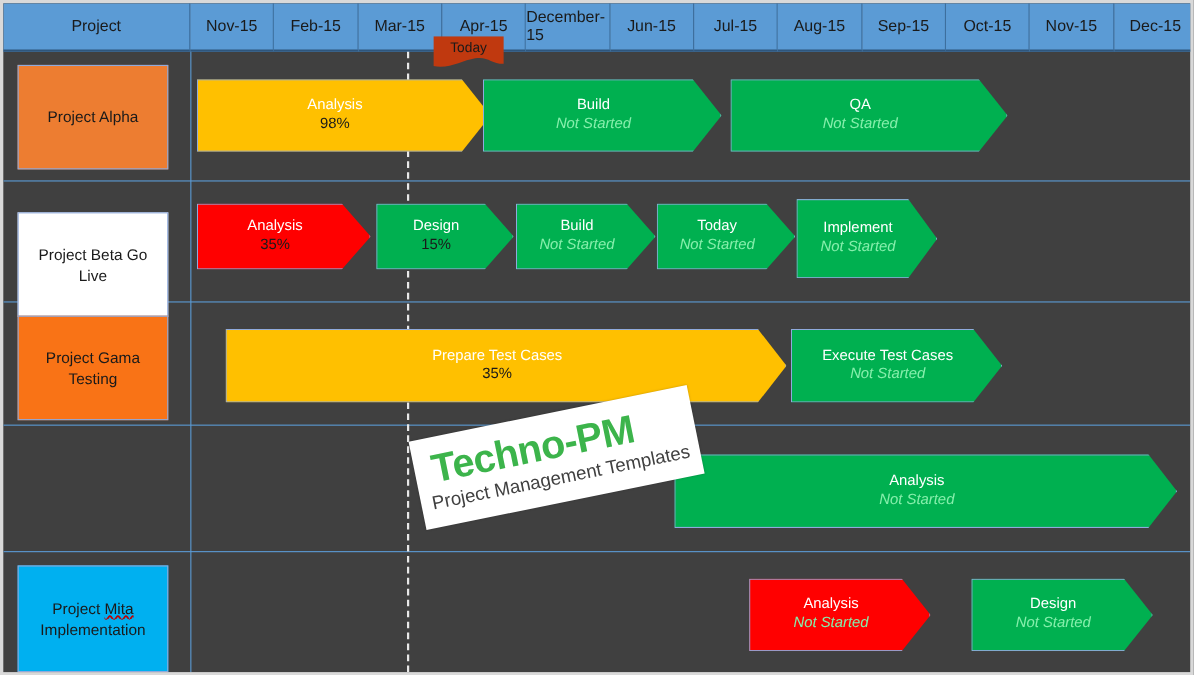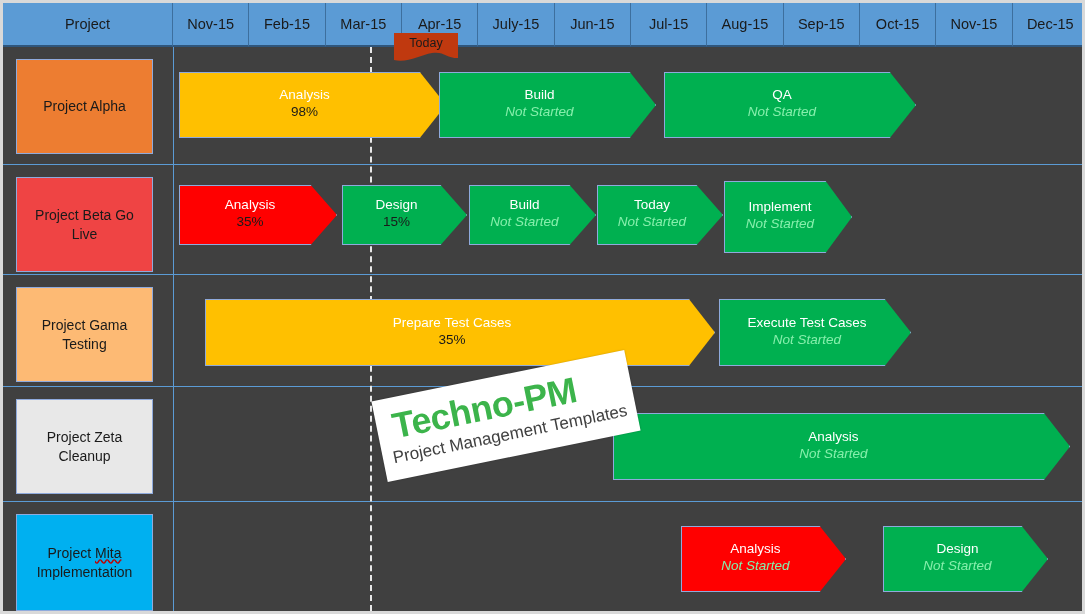--- a/index.html
+++ b/index.html
@@ -190,21 +190,21 @@
 
 <div id="gantt-root">
 
   <div class="header-row">
     <div class="header-cell project-col">Project</div>
     <div id="month-cells" style="display:flex;flex:1 1 0;">
         <div class="header-cell month-col">Nov-15</div>
         <div class="header-cell month-col">Feb-15</div>
         <div class="header-cell month-col">Mar-15</div>
         <div class="header-cell month-col">Apr-15</div>
-        <div class="header-cell month-col">July-15</div>
+        <div class="header-cell month-col">December-15</div>
         <div class="header-cell month-col">Jun-15</div>
         <div class="header-cell month-col">Jul-15</div>
         <div class="header-cell month-col">Aug-15</div>
         <div class="header-cell month-col">Sep-15</div>
         <div class="header-cell month-col">Oct-15</div>
         <div class="header-cell month-col">Nov-15</div>
         <div class="header-cell month-col">Dec-15</div>
       </div>
   </div>
 
@@ -233,21 +233,21 @@
           </div>
           <div class="bar" style="left: 661px; width: 250px; top: 25px; height: 64px;">
             <div class="bar-shape" style="background: rgb(0, 176, 80); border: 1px solid rgb(143, 170, 220); clip-path: polygon(0% 0%, 89.6% 0%, 100% 50%, 89.6% 100%, 0% 100%);"></div>
             <div class="bar-inner">
               <div class="bar-title">QA</div>
               <div class="bar-sub">Not Started</div>
             </div>
           </div>
         </div>
         <div class="row" style="top: 118px; height: 110px;">
-          <div class="proj-box" style="top: 12px; height: 95px; width: 137px; background: #ef4444;">
+          <div class="proj-box" style="top: 28px; height: 95px; width: 137px; background: #ffffff;">
             <div>
               <div>Project Beta Go</div>
               <div>Live</div>
             </div>
           </div>
           <div class="bar" style="left: 176px; width: 156px; top: 20px; height: 58px;">
             <div class="bar-shape" style="background: rgb(255, 0, 0); border: 1px solid rgb(143, 170, 220); clip-path: polygon(0% 0%, 83.33% 0%, 100% 50%, 83.33% 100%, 0% 100%);"></div>
             <div class="bar-inner">
               <div class="bar-title">Analysis</div>
               <div class="bar-pct">35%</div>
@@ -276,21 +276,21 @@
           </div>
           <div class="bar" style="left: 721px; width: 126px; top: 16px; height: 70px;">
             <div class="bar-shape" style="background: rgb(0, 176, 80); border: 1px solid rgb(143, 170, 220); clip-path: polygon(0% 0%, 79.37% 0%, 100% 50%, 79.37% 100%, 0% 100%);"></div>
             <div class="bar-inner">
               <div class="bar-title">Implement</div>
               <div class="bar-sub">Not Started</div>
             </div>
           </div>
         </div>
         <div class="row" style="top: 228px; height: 112px;">
-          <div class="proj-box" style="top: 12px; height: 95px; width: 137px; background: #fdba74;">
+          <div class="proj-box" style="top: 12px; height: 95px; width: 137px; background: #f97316;">
             <div>
               <div>Project Gama</div>
               <div>Testing</div>
             </div>
           </div>
           <div class="bar" style="left: 202px; width: 508px; top: 24px; height: 65px; justify-content: center;">
             <div class="bar-shape" style="background: rgb(255, 192, 0); border: 1px solid rgb(143, 170, 220); clip-path: polygon(0% 0%, 94.88% 0%, 100% 50%, 94.88% 100%, 0% 100%);"></div>
             <div class="bar-inner">
               <div class="bar-title">Prepare Test Cases</div>
               <div class="bar-pct">35%</div>
@@ -298,26 +298,20 @@
           </div>
           <div class="bar" style="left: 716px; width: 190px; top: 24px; height: 65px;">
             <div class="bar-shape" style="background: rgb(0, 176, 80); border: 1px solid rgb(143, 170, 220); clip-path: polygon(0% 0%, 86.32% 0%, 100% 50%, 86.32% 100%, 0% 100%);"></div>
             <div class="bar-inner">
               <div class="bar-title">Execute Test Cases</div>
               <div class="bar-sub">Not Started</div>
             </div>
           </div>
         </div>
         <div class="row" style="top: 340px; height: 115px;">
-          <div class="proj-box" style="top: 12px; height: 95px; width: 137px; background: rgb(232, 232, 232);">
-            <div>
-              <div>Project Zeta</div>
-              <div>Cleanup</div>
-            </div>
-          </div>
           <div class="bar" style="left: 610px; width: 455px; top: 26px; height: 65px;">
             <div class="bar-shape" style="background: rgb(0, 176, 80); border: 1px solid rgb(143, 170, 220); clip-path: polygon(0% 0%, 94.29% 0%, 100% 50%, 94.29% 100%, 0% 100%);"></div>
             <div class="bar-inner">
               <div class="bar-title">Analysis</div>
               <div class="bar-sub">Not Started</div>
             </div>
           </div>
         </div>
         <div class="row" style="top: 455px; height: 109px;">
           <div class="proj-box" style="top: 12px; height: 97px; width: 137px; background: rgb(0, 176, 240);">

